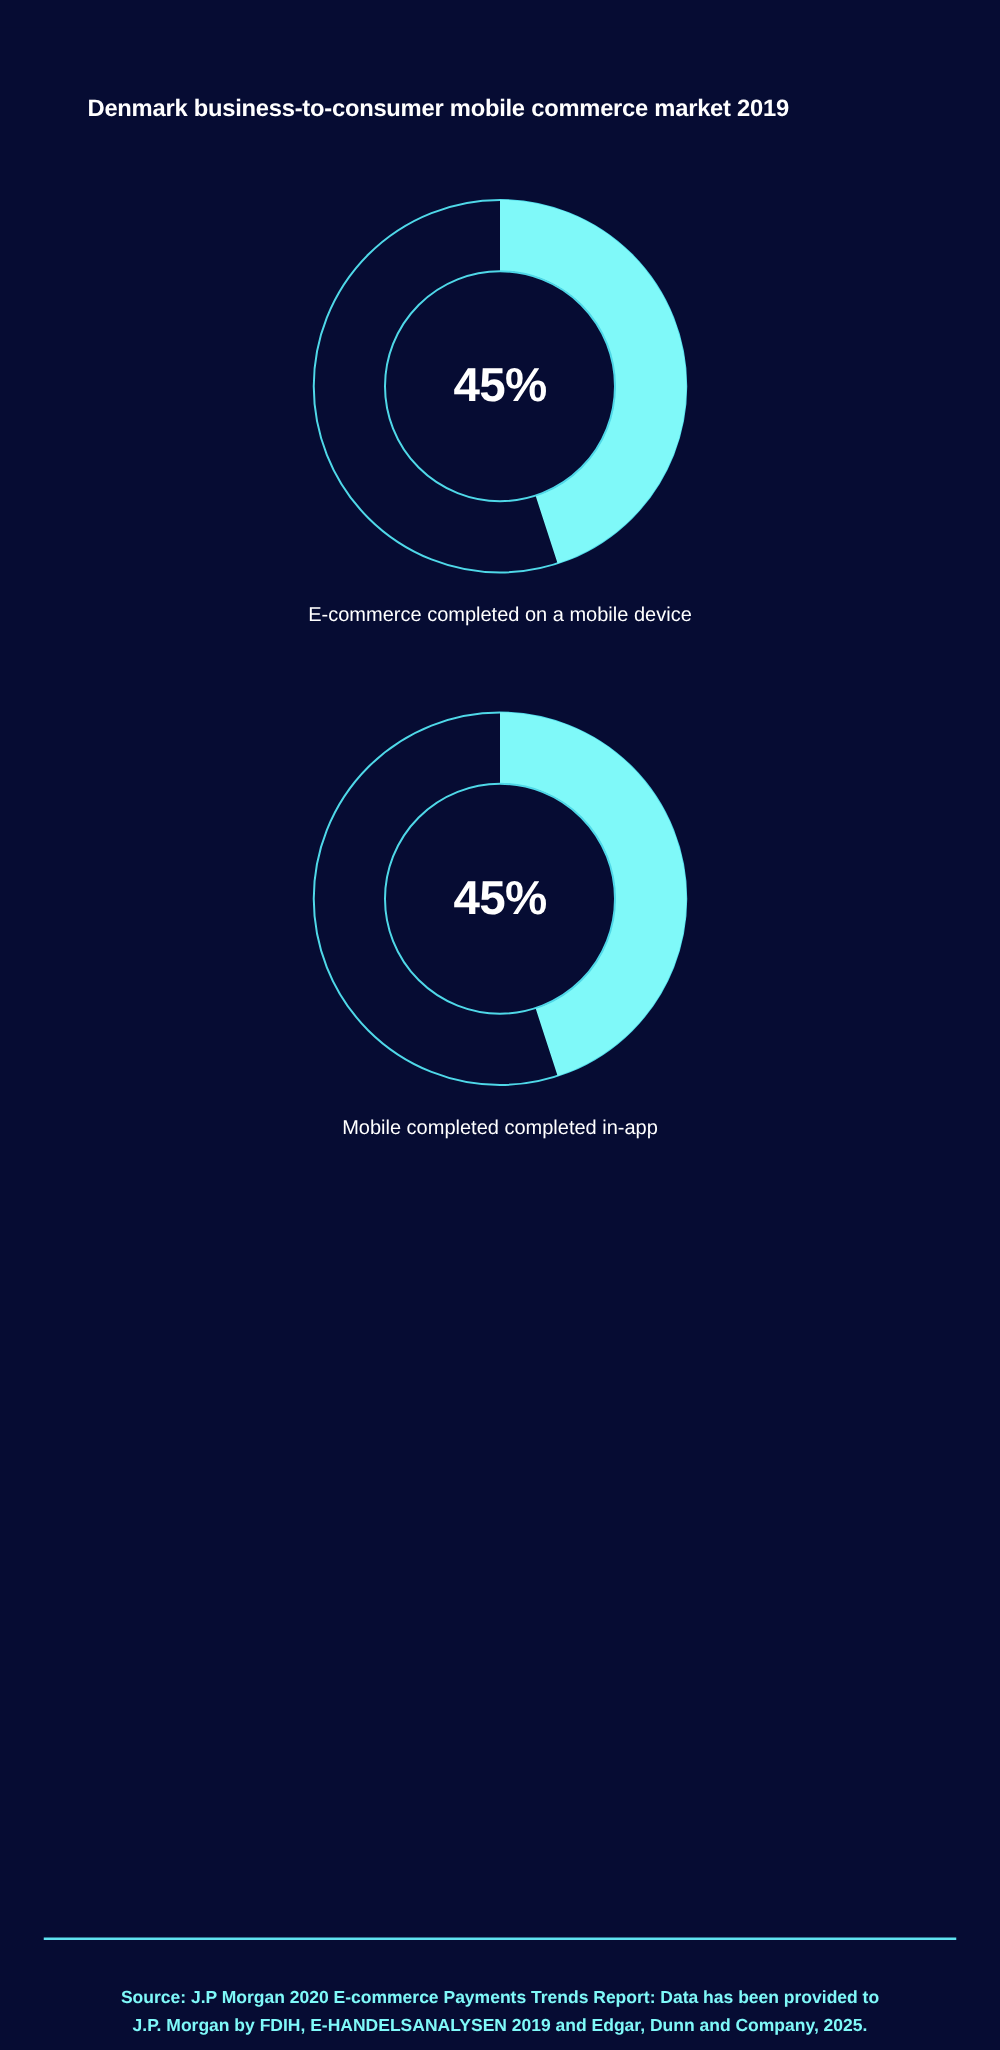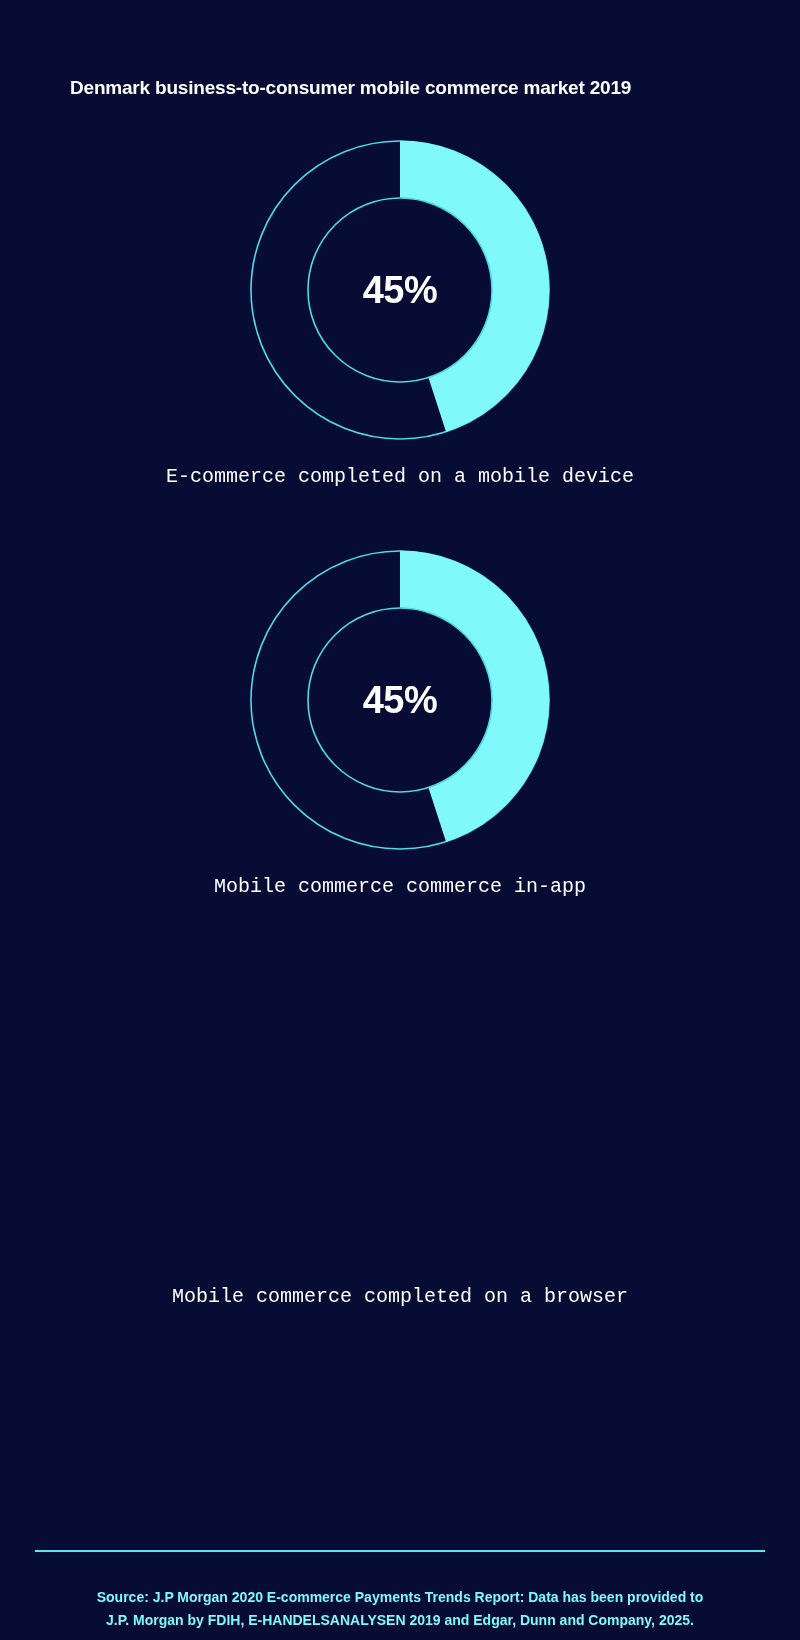--- a/index.html
+++ b/index.html
@@ -28,21 +28,21 @@
     left: 70px;
     right: 40px;
     color: #ffffff;
     font-size: 19px;
     font-weight: bold;
     letter-spacing: -0.2px;
     font-family: "Liberation Sans", sans-serif;
   }
   .charts {
     position: absolute;
-    top: 113px;
+    top: 132px;
     left: 0;
     width: 664px;
   }
   .chart-block {
     position: relative;
     width: 800px;
     height: 410px;
   }
   .donut-wrap {
     position: relative;
@@ -74,23 +74,23 @@
     line-height: 1;
     font-family: "Liberation Sans", sans-serif;
   }
   .chart-label {
     position: absolute;
     top: 330px;
     left: 0;
     width: 800px;
     text-align: center;
     color: #ffffff;
-    font-size: 20px;
+    font-size: 16px;
     font-weight: normal;
-    font-family: Liberation Mono, monospace;
+    font-family: Liberation Sans, sans-serif;
   }
   .footer {
     position: absolute;
     left: 0;
     top: 1528px;
     width: 800px;
   }
   .divider {
     width: 730px;
     height: 2px;
@@ -135,25 +135,24 @@
       <div class="donut-wrap">
         <svg class="donut-svg" viewBox="0 0 310 310">
           <circle cx="155" cy="155" r="149" fill="none" stroke="#4fd8e8" stroke-width="1.6"></circle>
           <path id="arc2" fill="#7ff9f9" d="M 155 5.800000000000011 A 149.2 149.2 0 0 1 201.10533556074216 296.8976322312369 L 183.49136688137014 242.68741080241315 A 92.2 92.2 0 0 0 155 62.8 Z"></path>
           <circle cx="155" cy="155" r="92" fill="#060c33" stroke="#4fd8e8" stroke-width="1.6"></circle>
         </svg>
         <div class="donut-center">
           <span>45%</span>
         </div>
       </div>
-      <div class="chart-label">Mobile commerce commerce in-app</div>
+      <div class="chart-label">Mobile completed completed in-app</div>
     </div>
 
     <div class="chart-block">
-      <div class="chart-label">Mobile commerce completed on a browser</div>
     </div>
 
   </div>
 
   <div class="footer">
     <div class="divider"></div>
     <div class="source">
       <div>Source: J.P Morgan 2020 E-commerce Payments Trends Report: Data has been provided to</div>
       <div>J.P. Morgan by FDIH, E-HANDELSANALYSEN 2019 and Edgar, Dunn and Company, 2025.</div>
     </div>

